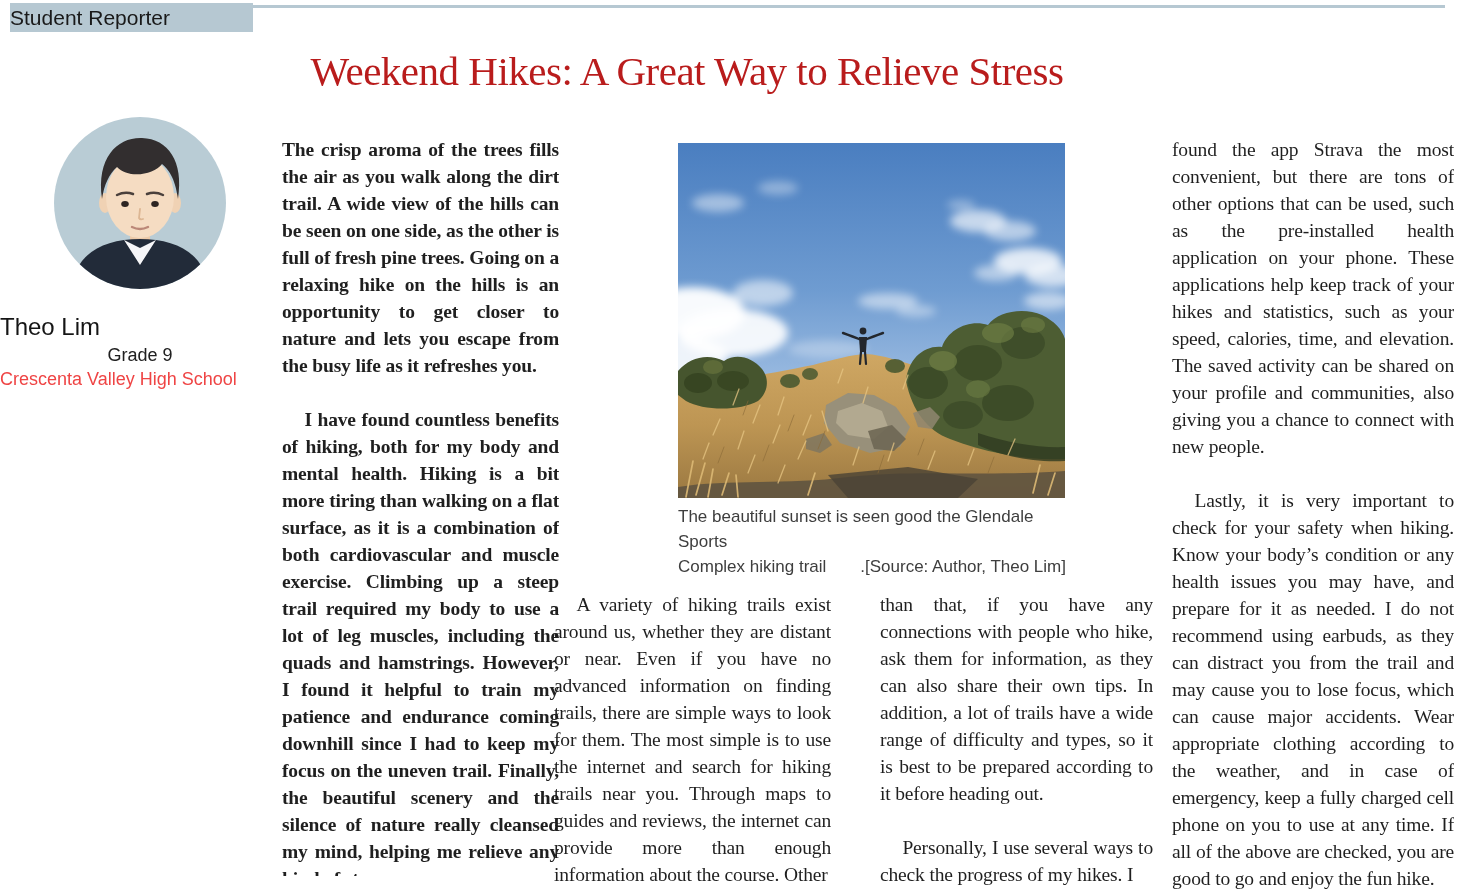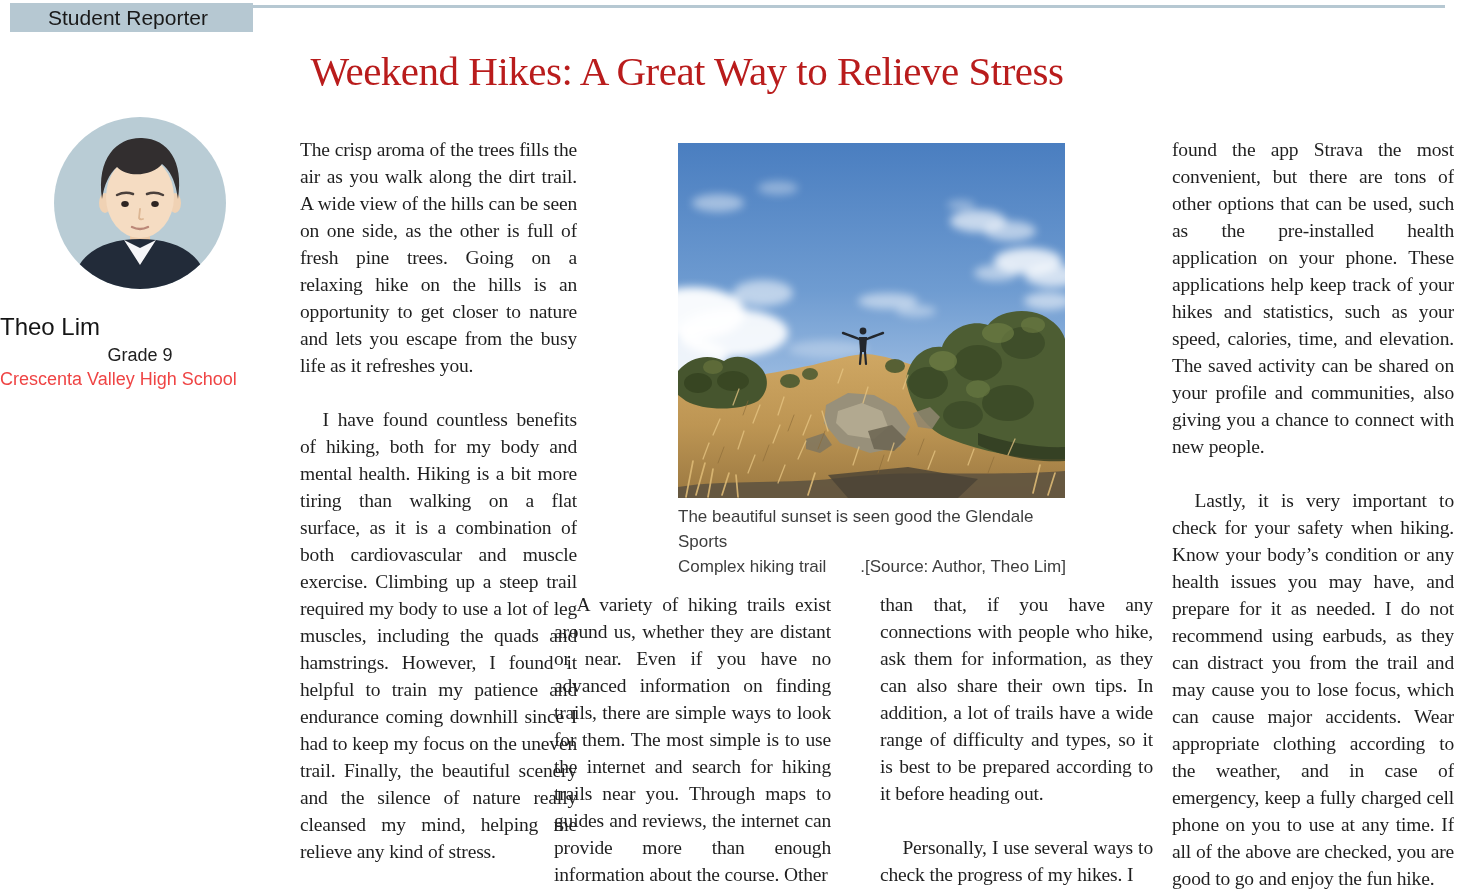--- a/index.html
+++ b/index.html
@@ -12,21 +12,21 @@
   html,body{margin:0;padding:0;background:#ffffff;}
   .page{
     position:relative;width:1464px;height:895px;background:#ffffff;overflow:hidden;
     font-family:"Liberation Serif",serif;color:var(--body-text);
   }
   
   .kicker-box{
     position:absolute;left:10px;top:3px;width:243px;height:29px;
     background:var(--kicker-bg);
     font-family:"Liberation Sans",sans-serif;font-size:21px;line-height:29px;
-    color:#191919;padding-left:38px;letter-spacing:0px;
+    color:#191919;letter-spacing:0px;
   }
   .top-rule{
     position:absolute;left:253px;top:5px;width:1192px;height:3px;background:var(--rule);
   }
   .title{
     position:absolute;left:283px;top:46px;width:808px;margin:0;
     font-family:"Liberation Serif",serif;font-weight:normal;
     font-size:41px;line-height:50px;text-align:center;color:#b91c1c;letter-spacing:-0.5px;
   }
   
@@ -45,21 +45,21 @@
     font-family:"Liberation Sans",sans-serif;font-size:18px;color:#ef4444;white-space:nowrap;
   }
   
   .col{
     position:absolute;overflow:hidden;
     font-size:19.5px;line-height:27px;text-align:justify;letter-spacing:-0.15px;
     -webkit-hyphens:auto;hyphens:auto;
   }
   .col p{margin:0 0 27px 0;}
   .col p.ind{text-indent:1.15em;}
-  .col1{left:300px;top:136px;width:277px;height:740px;}
+  .col1{left:282px;top:136px;width:277px;height:740px;font-weight:bold;}
   .col2{left:554px;top:591px;width:277px;height:304px;}
   .col3{left:880px;top:591px;width:273px;height:304px;}
   .col4{left:1172px;top:136px;width:282px;height:759px;}
   
   .photo{position:absolute;left:678px;top:143px;width:387px;height:355px;margin:0;}
   .photo svg{display:block;width:100%;height:100%;}
   .caption{
     position:absolute;left:678px;top:504px;width:388px;
     font-family:"Liberation Sans",sans-serif;font-size:17px;line-height:25px;
     color:var(--caption-text);

